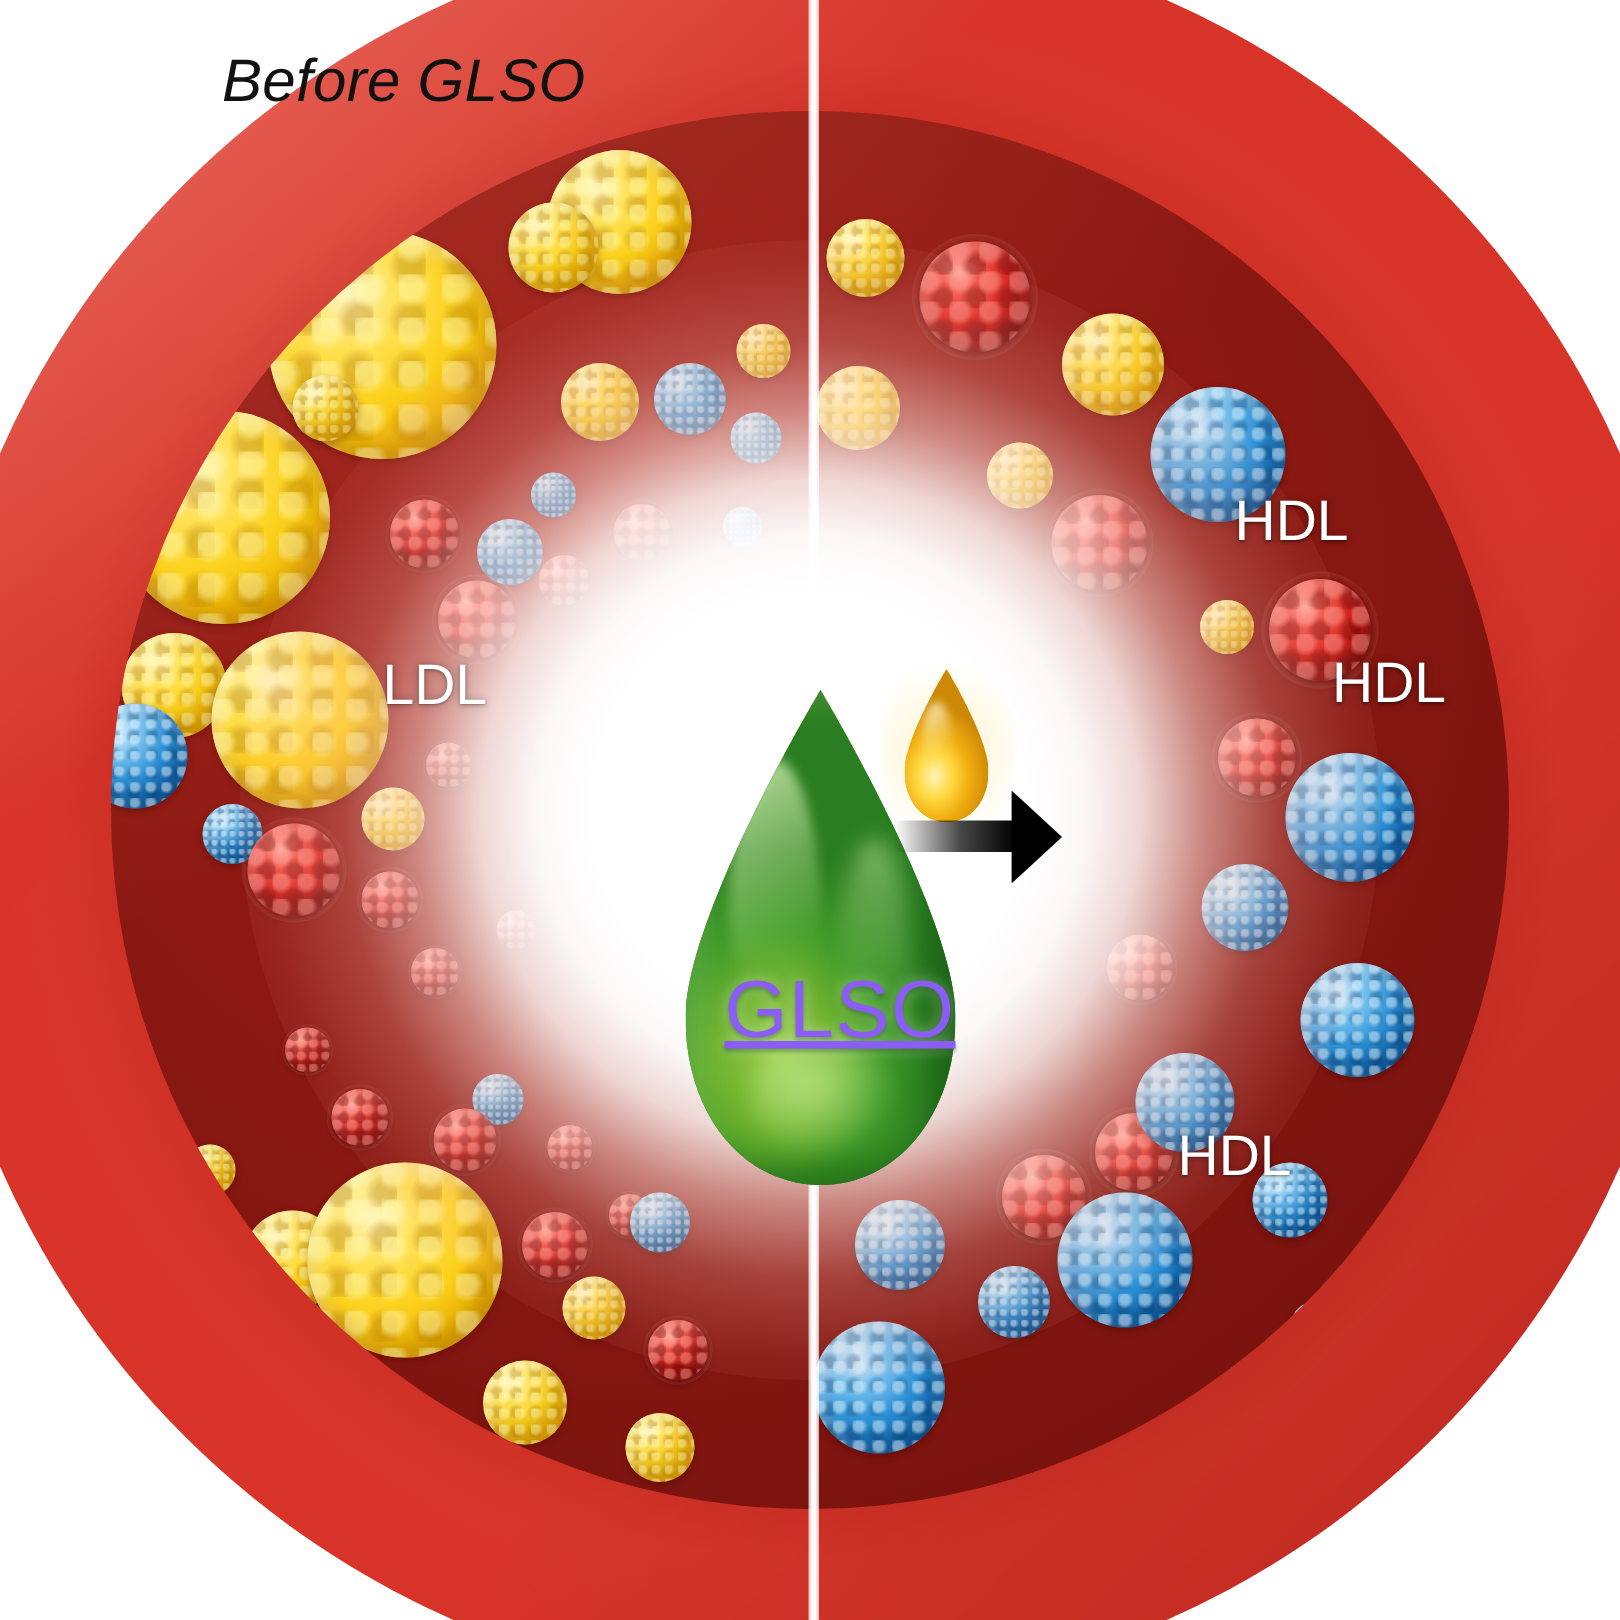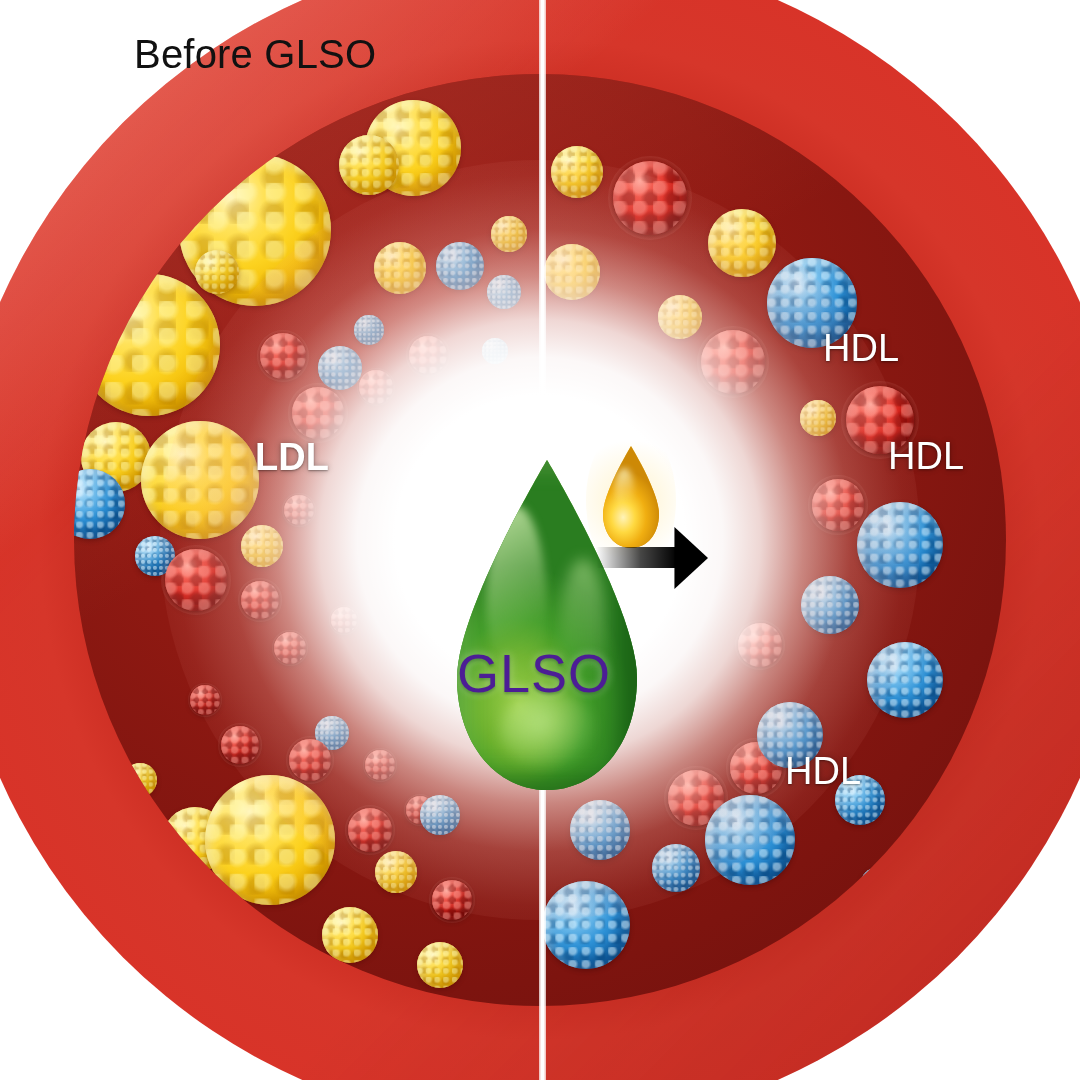--- a/index.html
+++ b/index.html
@@ -79,21 +79,21 @@
     position:absolute;left:539px;top:0;width:7px;height:1080px;
     background:linear-gradient(to right, rgba(255,255,255,.65), #ffffff 35%, #ffffff 65%, rgba(255,255,255,.65));
     z-index:40;
   }
 
   
   .hdr{
     position:absolute;z-index:60;color:#111;
     font-size:40px;letter-spacing:.2px;white-space:nowrap;
   }
-  .hdr-left{left:134px;top:32px;}
+  .hdr-left{left:148px;top:32px;font-style:italic;}
   .hdr-right{left:722px;top:32px;}
 
   .tag{
     position:absolute;z-index:35;color:#ffffff;white-space:nowrap;
     font-size:38px;font-weight:400;
     text-shadow:0 0 6px rgba(0,0,0,.30), 0 1px 2px rgba(0,0,0,.35);
   }
 
   
   .p{position:absolute;border-radius:50%;}
@@ -182,23 +182,24 @@
     border-radius:50%;
     background:radial-gradient(ellipse at 42% 40%, rgba(205,242,160,.62), rgba(255,255,255,0) 74%);
     filter:blur(6px);
   }
   .drop-edge{
     position:absolute;inset:0;
     box-shadow:inset -14px -10px 26px rgba(10,70,10,.55), inset 12px 8px 22px rgba(190,235,140,.28);
   }
   .drop-label{
     position:absolute;left:0;right:0;top:55%;
-    text-align:left;color:#4c1d95;font-size:54px;letter-spacing:1px;
+    text-align:right;color:#8b5cf6;font-size:54px;letter-spacing:1px;
     text-shadow:0 0 10px rgba(255,255,255,.45), 0 2px 3px rgba(0,60,0,.45);
     z-index:6;
+    text-decoration:underline;
   }
 
   
   .gold-wrap{position:absolute;z-index:50;}
   .gold{
     position:relative;width:100%;height:100%;
     -webkit-clip-path:path("M28 0 C28 0 56 46 56 68 C56 88 44 102 28 102 C12 102 0 88 0 68 C0 46 28 0 28 0 Z");
     clip-path:path("M28 0 C28 0 56 46 56 68 C56 88 44 102 28 102 C12 102 0 88 0 68 C0 46 28 0 28 0 Z");
     background:
       radial-gradient(ellipse 66% 46% at 36% 70%, #fff3b8 0%, #ffd941 32%, #f0ae11 62%, #cd8906 100%),
@@ -327,18 +328,18 @@
 
   <div class="arrow" style="left:596px;top:527px;width:112px;height:62px;">
     <div class="arrow-shaft"></div>
     <div class="arrow-head"></div>
   </div>
 
   <div class="divider"></div>
 
   <div class="hdr hdr-left">Before GLSO</div>
 
-  <div class="tag" id="tag-ldl" style="left:255px;top:436px;font-weight:bold;">LDL</div>
+  <div class="tag" id="tag-ldl" style="left:255px;top:436px;">LDL</div>
   <div class="tag" id="tag-hdl1" style="left:823px;top:327px;">HDL</div>
   <div class="tag" id="tag-hdl2" style="left:888px;top:435px;">HDL</div>
   <div class="tag" id="tag-hdl3" style="left:785px;top:750px;">HDL</div>
 
 </div>
 
 </body></html>

